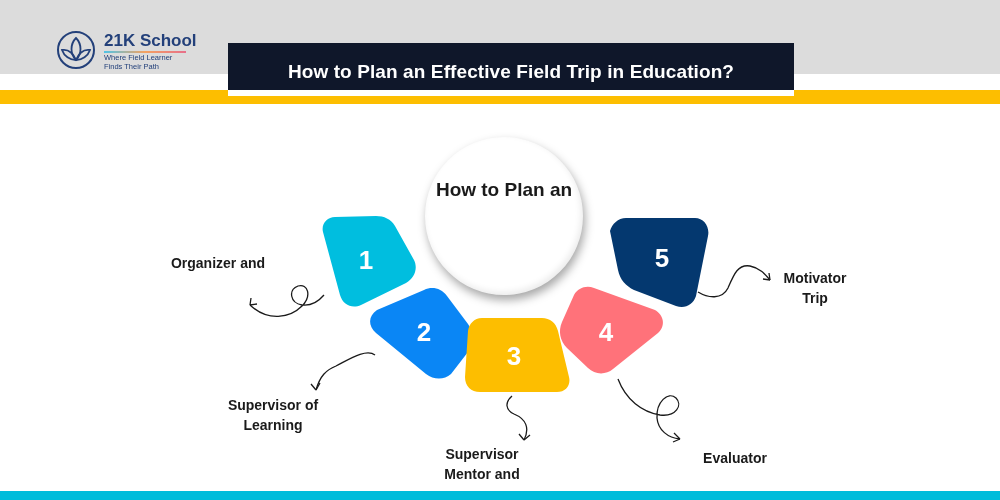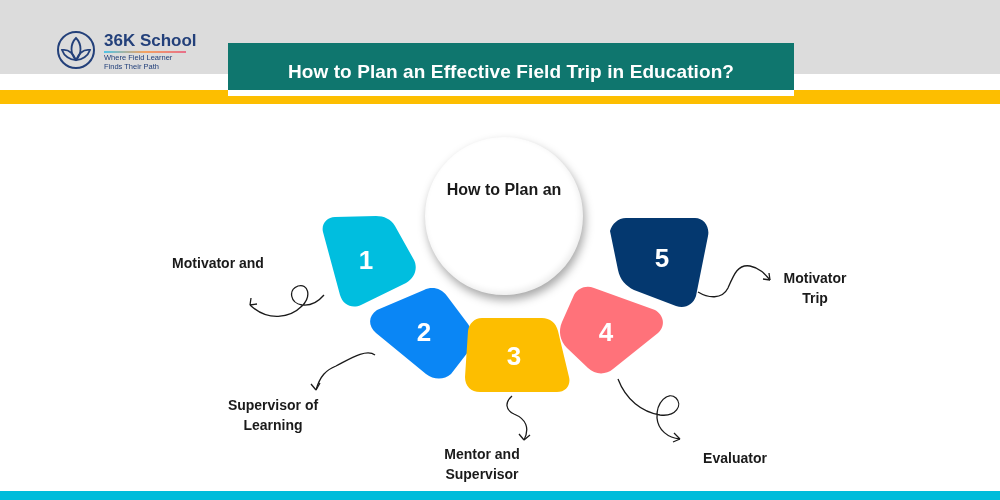--- a/index.html
+++ b/index.html
@@ -1,46 +1,46 @@
 <!DOCTYPE html>
 <html><head>
 <meta charset="utf-8">
 <style>
   html,body{margin:0;padding:0;}
   body{width:1000px;height:500px;position:relative;overflow:hidden;background:#ffffff;font-family:"Liberation Sans","DejaVu Sans",sans-serif;}
   .top-band{position:absolute;left:0;top:0;width:1000px;height:74px;background:#dcdcdc;}
   .yellow-bar{position:absolute;left:0;top:90px;width:1000px;height:14px;background:#fdbe00;}
-  .title-box{position:absolute;left:228px;top:43px;width:566px;height:47px;background:#0f766e;border-bottom:6px solid #fff;box-sizing:content-box;}
+  .title-box{position:absolute;left:228px;top:43px;width:566px;height:47px;background:#0f172a;border-bottom:6px solid #fff;box-sizing:content-box;}
   .title-text{position:absolute;left:0;right:0;top:18px;text-align:center;color:#fff;font-weight:bold;font-size:19px;letter-spacing:0.1px;}
   .logo{position:absolute;left:56px;top:30px;height:44px;}
   .logo svg{position:absolute;left:0;top:0;}
   .logo-name{position:absolute;left:48px;top:1px;font-size:17px;font-weight:bold;color:#23407a;white-space:nowrap;}
   .logo-line{position:absolute;left:48px;top:21px;width:82px;height:2px;background:linear-gradient(90deg,#4fc3e6,#f4a261,#e76f8a);}
   .logo-tag{position:absolute;left:48px;top:24px;font-size:7.5px;line-height:8.5px;color:#23407a;white-space:nowrap;}
   .bottom-bar{position:absolute;left:0;top:491px;width:1000px;height:9px;background:#00bcdb;}
   .diagram{position:absolute;left:0;top:0;}
   .center-circle{position:absolute;left:425px;top:137px;width:158px;height:158px;border-radius:50%;background:#fff;box-shadow:2px 5px 10px rgba(0,0,0,0.35), inset -2px -3px 6px rgba(0,0,0,0.08);}
-  .center-text{position:absolute;left:0;right:0;top:42px;text-align:center;font-weight:bold;font-size:16px;line-height:22px;color:#1a1a1a;}
+  .center-text{position:absolute;left:0;right:0;top:42px;text-align:center;font-weight:bold;font-size:19px;line-height:22px;color:#1a1a1a;}
   .num{position:absolute;color:#fff;font-weight:bold;font-size:26px;text-align:center;width:40px;}
   .label{position:absolute;text-align:center;font-weight:bold;font-size:14px;line-height:20px;color:#1a1a1a;white-space:nowrap;}
 </style>
 </head>
 <body>
 
 <div class="top-band"></div>
 <div class="yellow-bar"></div>
 
 <div class="logo">
   <svg width="40" height="40" viewBox="0 0 40 40">
     <circle cx="20" cy="20" r="18" fill="none" stroke="#23407a" stroke-width="2"></circle>
     <path d="M20 8 C14 14 14 24 20 30 C26 24 26 14 20 8 Z" fill="none" stroke="#23407a" stroke-width="1.8"></path>
     <path d="M20 30 C14 30 8 26 6 20 C12 19 17 23 20 30 Z" fill="none" stroke="#23407a" stroke-width="1.8"></path>
     <path d="M20 30 C26 30 32 26 34 20 C28 19 23 23 20 30 Z" fill="none" stroke="#23407a" stroke-width="1.8"></path>
   </svg>
-  <div class="logo-name">36K School</div>
+  <div class="logo-name">21K School</div>
   <div class="logo-line"></div>
   <div class="logo-tag">
     <div>Where Field Learner</div>
     <div>Finds Their Path</div>
   </div>
 </div>
 
 <div class="title-box">
   <div class="title-text">How to Plan an Effective Field Trip in Education?</div>
 </div>
@@ -79,29 +79,29 @@
   </div>
 </div>
 
 <div class="num" style="left:346px;top:245px;">1</div>
 <div class="num" style="left:404px;top:317px;">2</div>
 <div class="num" style="left:494px;top:341px;">3</div>
 <div class="num" style="left:586px;top:317px;">4</div>
 <div class="num" style="left:642px;top:243px;">5</div>
 
 <div class="label" style="left:163px;top:253px;width:110px;">
-  <div>Motivator and</div>
+  <div>Organizer and</div>
 </div>
 <div class="label" style="left:218px;top:395px;width:110px;">
   <div>Supervisor of</div>
   <div>Learning</div>
 </div>
 <div class="label" style="left:427px;top:444px;width:110px;">
+  <div>Supervisor</div>
   <div>Mentor and</div>
-  <div>Supervisor</div>
 </div>
 <div class="label" style="left:680px;top:448px;width:110px;">
   <div>Evaluator</div>
 </div>
 <div class="label" style="left:760px;top:268px;width:110px;">
   <div>Motivator</div>
   <div>Trip</div>
 </div>
 
 <div class="bottom-bar"></div>

